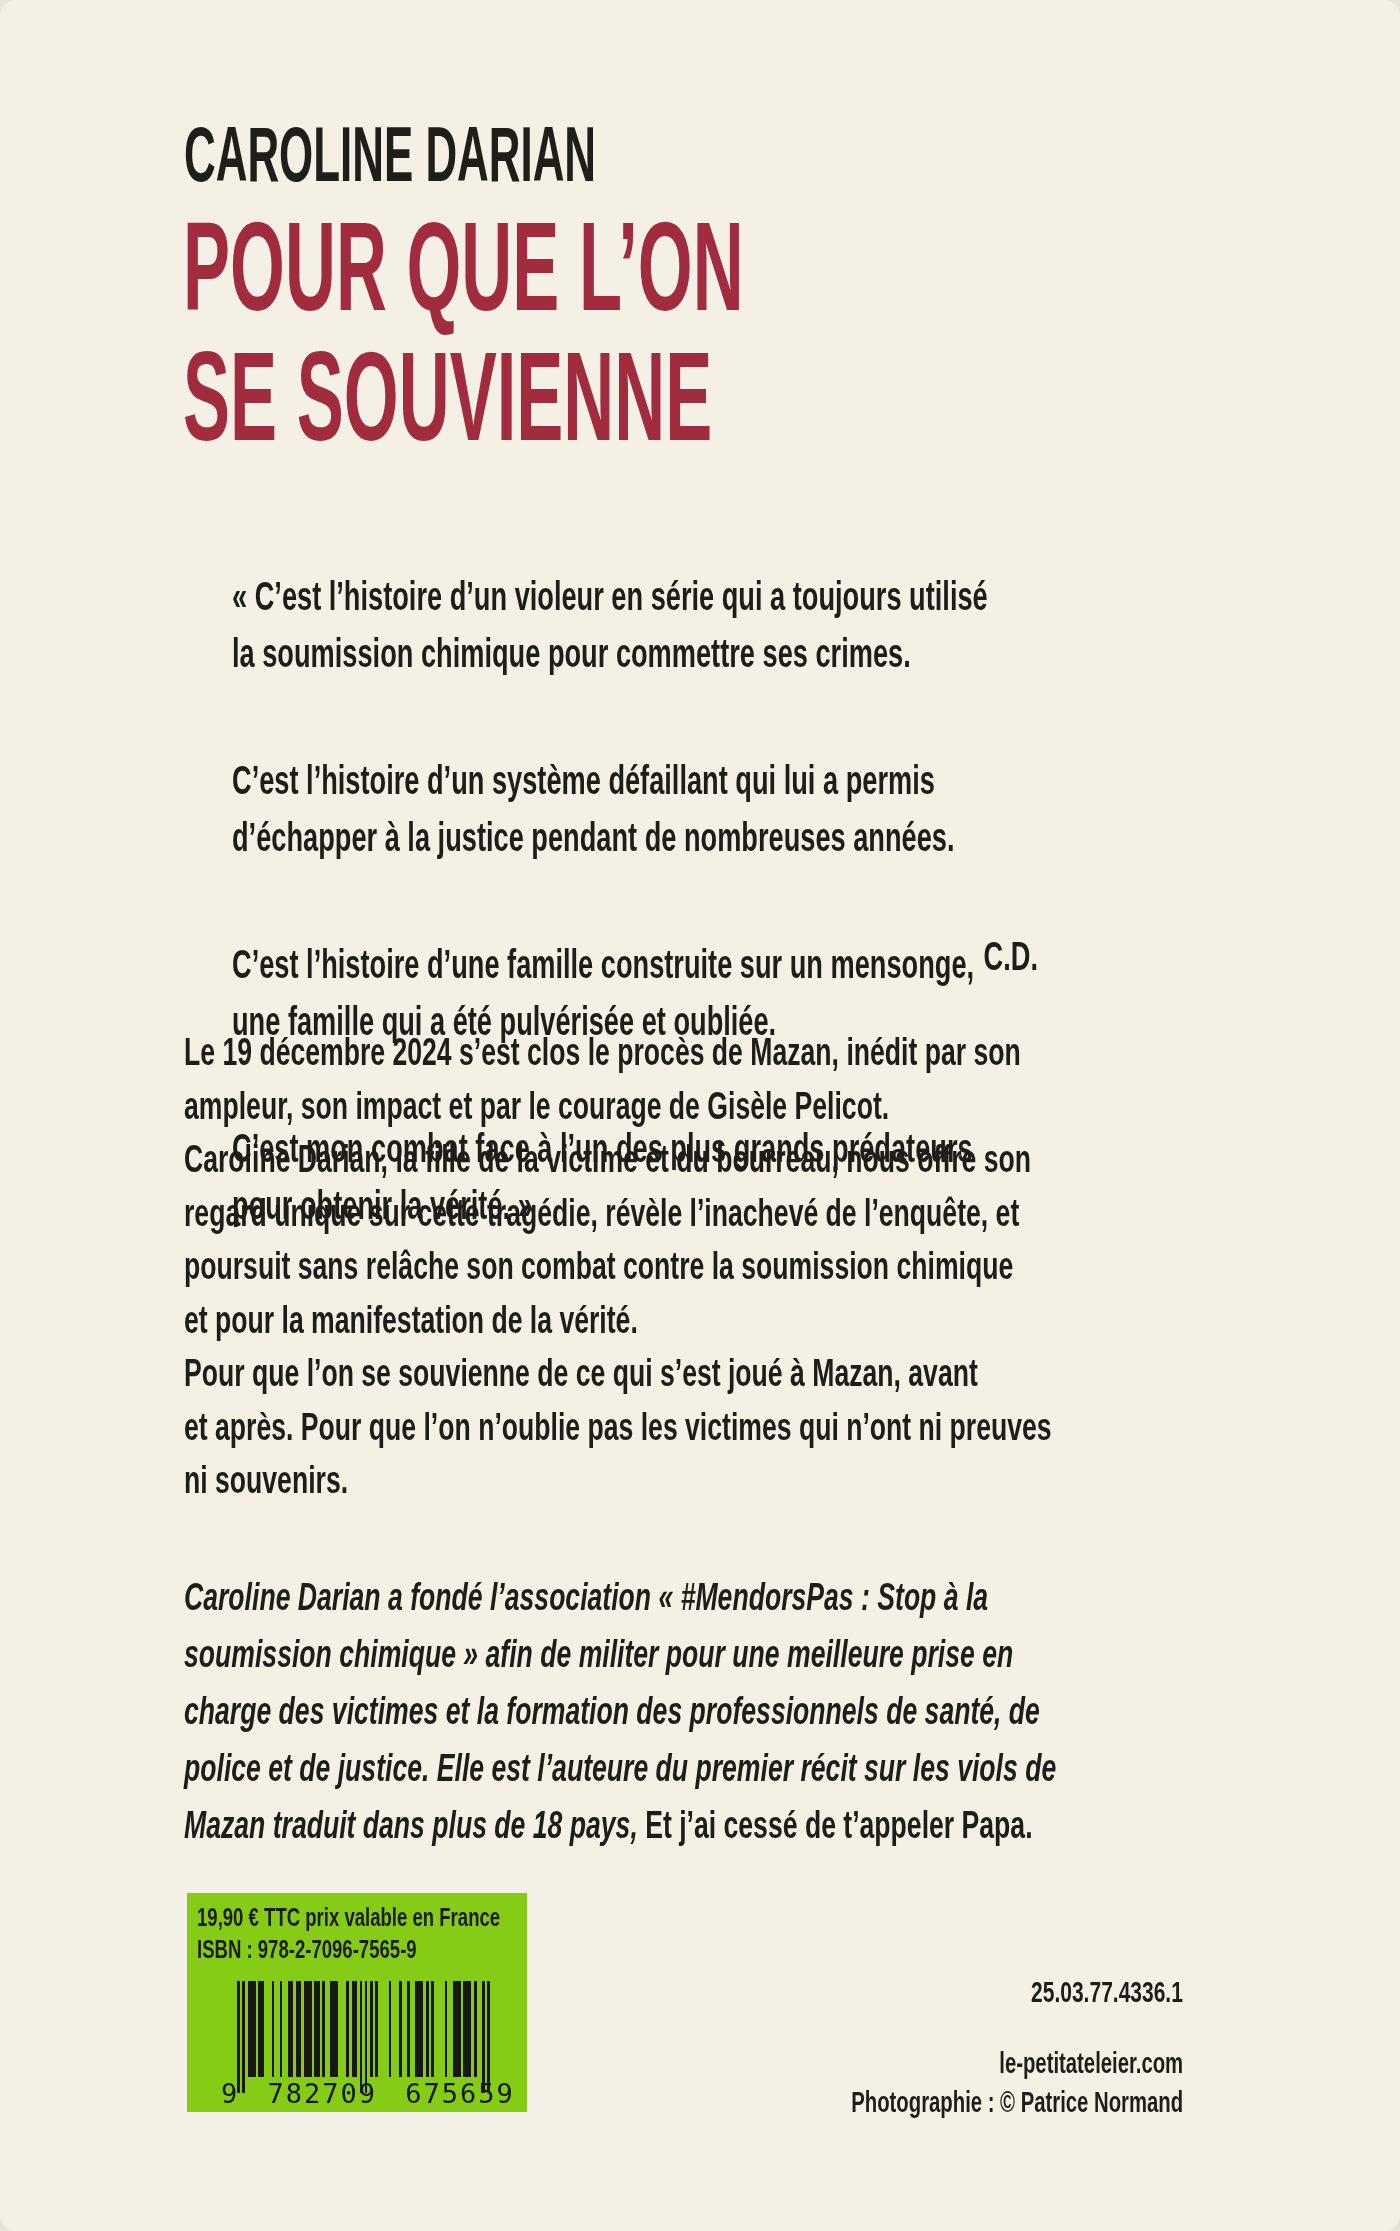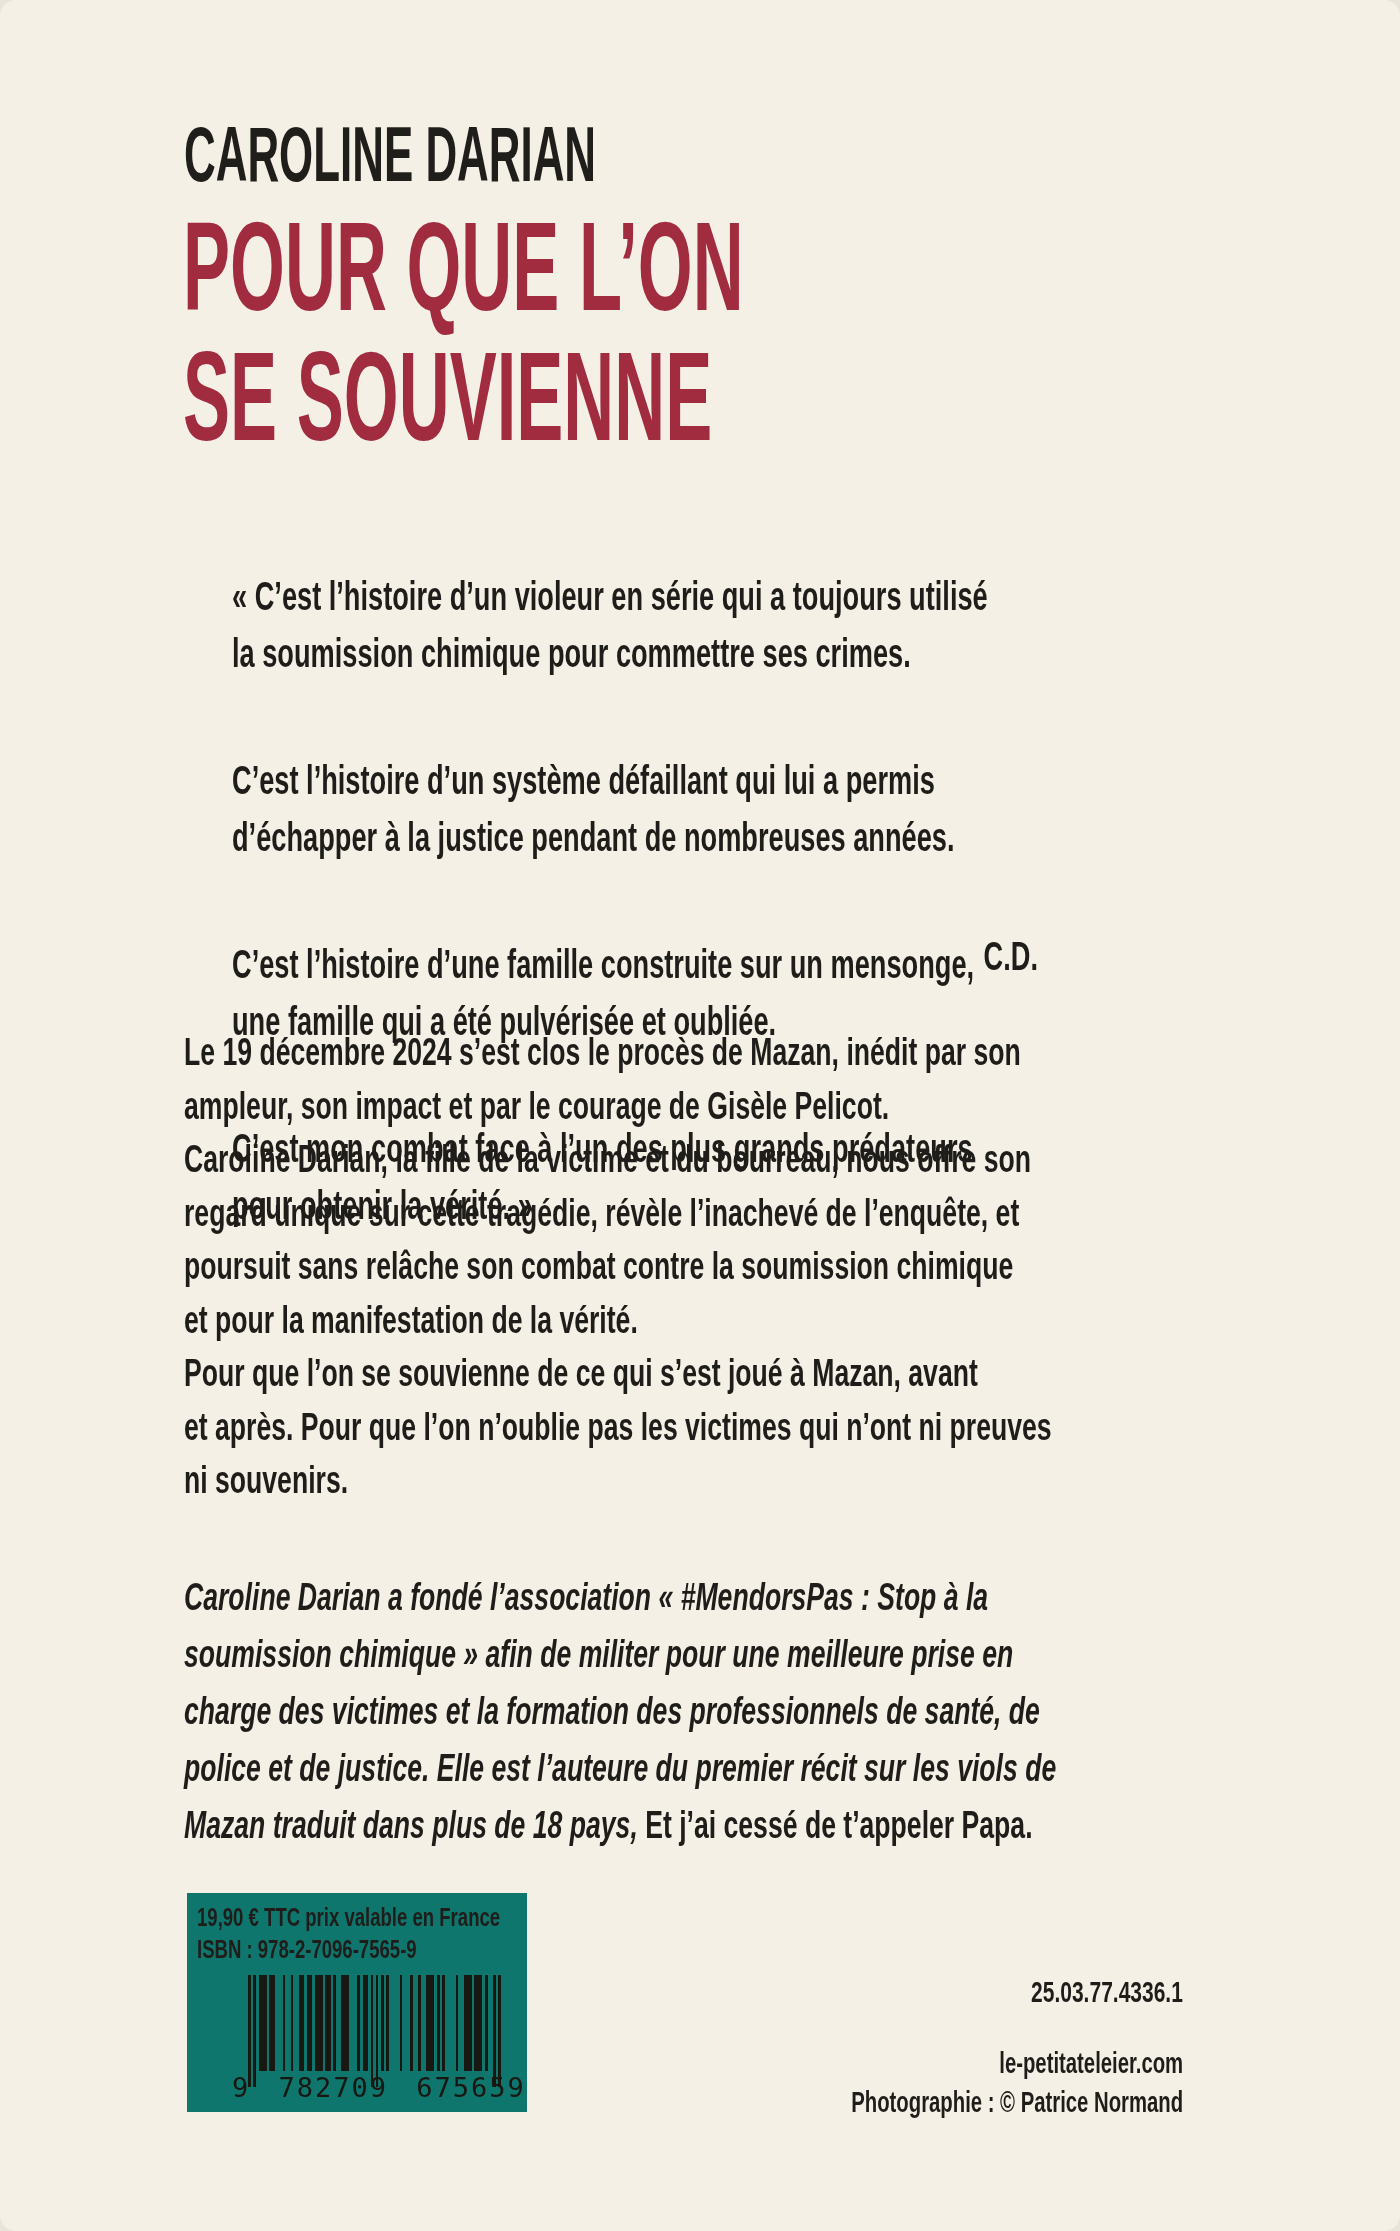--- a/index.html
+++ b/index.html
@@ -54,30 +54,30 @@
   #bio{
     left:184px;top:1569px;width:1520px;
     font-size:38px;font-weight:700;font-style:italic;line-height:57px;
     transform:scaleX(.70);
     white-space:pre-line;
   }
   #bio .roman{font-style:normal;}
 
   #price-box{
     left:187px;top:1893px;width:340px;height:219px;
-    background:#0f766e;
+    background:#84cc16;
   }
   #price-lines{
     left:10px;top:8px;width:470px;
     font-size:26.5px;font-weight:700;line-height:32px;
     transform:scaleX(.70);
     white-space:nowrap;
   }
   #barcode{
-    left:50px;top:82px;width:226px;height:130px;margin-left:11px;
+    left:50px;top:88px;width:226px;height:130px;
   }
   #barcode-bars{position:relative;width:253px;height:112px;}
   #barcode-bars .bar{position:absolute;top:0;background:#181712;}
   #barcode-digits{
     position:absolute;left:-16px;top:97px;width:290px;
     font-family:"DejaVu Sans Mono", monospace;
     font-size:27px;font-weight:400;color:#181712;
     letter-spacing:2px;word-spacing:10px;
     white-space:nowrap;
   }

